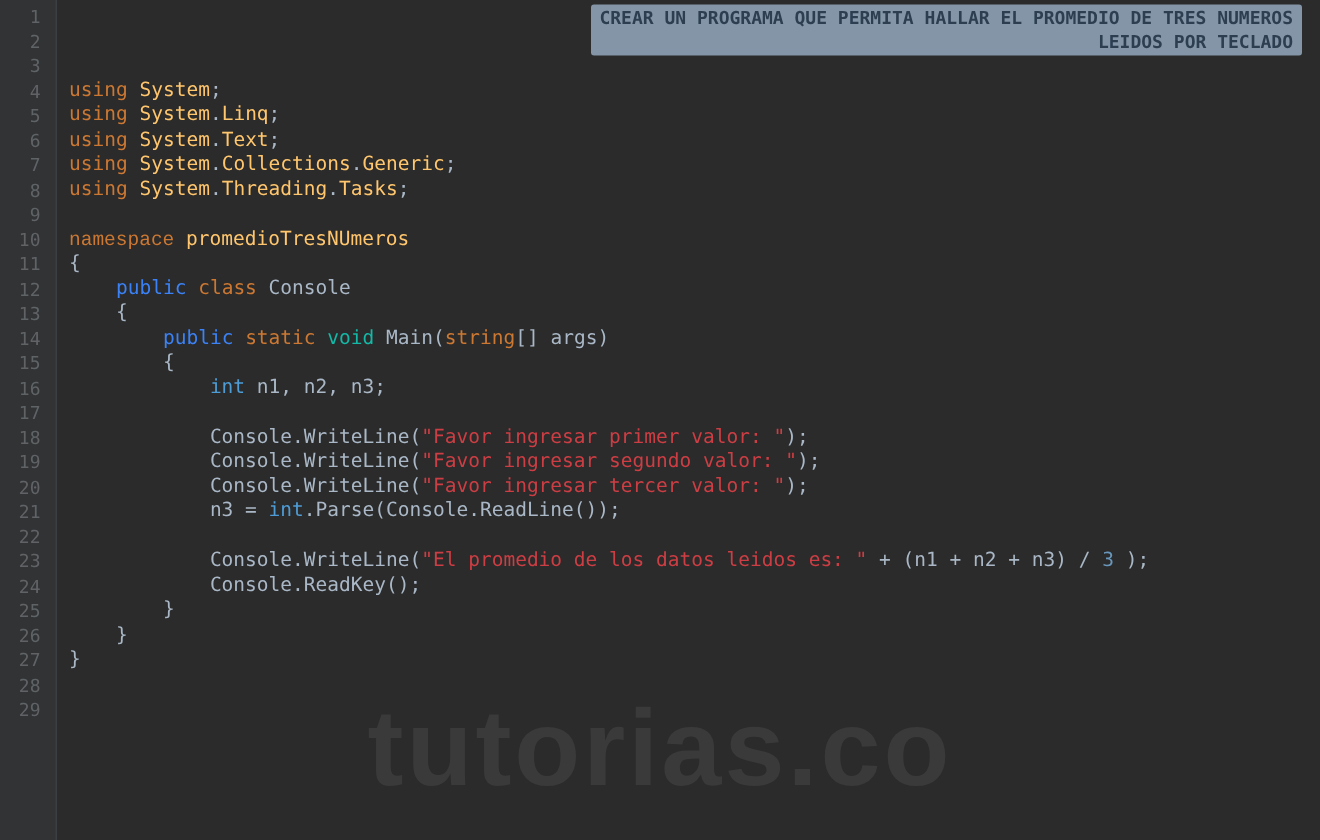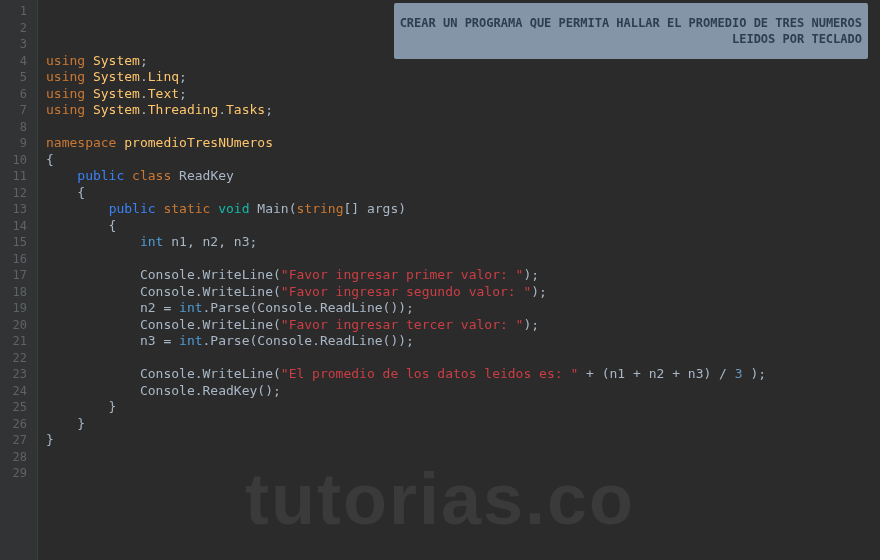--- a/index.html
+++ b/index.html
@@ -44,30 +44,30 @@
   color: #a9b7c6;
 }
 .header-box {
   position: absolute;
   right: 12px;
   top: 3px;
   background: #8395a7;
   color: #2c3e50;
   font-size: 12px;
   font-weight: bold;
-  padding: 12px 6px;
+  padding: 1px 6px;
   text-align: right;
   line-height: 16px;
   border-radius: 2px;
 }
 .header-box .l2 {
   display: block;
 }
 .kw-using { color: #cc7832; margin-top: 40px; }
-.kw-namespace { color: #cc7832; }
+.kw-namespace { color: #cc7832; font-family: Liberation Mono, monospace; }
 .kw-public { color: #3b82f6; }
 .kw-class { color: #cc7832; }
 .kw-static { color: #cc7832; text-align: right; }
 .kw-void { color: #14b8a6; }
 .kw-int { color: #4e9cd6; }
 .kw-string { color: #cc7832; }
 .ns-orange { color: #ffc66d; }
 .ns-white { color: #a9b7c6; }
 .str { color: #cc3e44; }
 .num { color: #6897bb; }
@@ -128,33 +128,33 @@
       <span>CREAR UN PROGRAMA QUE PERMITA HALLAR EL PROMEDIO DE TRES NUMEROS</span>
       <span class="l2">LEIDOS POR TECLADO</span>
     </div>
 
     <div class="line"></div>
     <div class="line"></div>
     <div class="line"></div>
     <div class="line"><span class="kw-using">using</span> <span class="ns-orange">System</span><span class="punc">;</span></div>
     <div class="line"><span class="kw-using">using</span> <span class="ns-orange">System</span><span class="punc">.</span><span class="ns-orange">Linq</span><span class="punc">;</span></div>
     <div class="line"><span class="kw-using">using</span> <span class="ns-orange">System</span><span class="punc">.</span><span class="ns-orange">Text</span><span class="punc">;</span></div>
+    <div class="line"><span class="kw-using">using</span> <span class="ns-orange">System</span><span class="punc">.</span><span class="ns-orange">Collections</span><span class="punc">.</span><span class="ns-orange">Generic</span><span class="punc">;</span></div>
     <div class="line"><span class="kw-using">using</span> <span class="ns-orange">System</span><span class="punc">.</span><span class="ns-orange">Threading</span><span class="punc">.</span><span class="ns-orange">Tasks</span><span class="punc">;</span></div>
     <div class="line"></div>
     <div class="line"><span class="kw-namespace">namespace</span> <span class="ns-orange">promedioTresNUmeros</span></div>
     <div class="line"><span class="punc">{</span></div>
-    <div class="line">    <span class="kw-public">public</span> <span class="kw-class">class</span> <span class="ns-white">ReadKey</span></div>
+    <div class="line">    <span class="kw-public">public</span> <span class="kw-class">class</span> <span class="ns-white">Console</span></div>
     <div class="line"><span class="punc">    {</span></div>
     <div class="line">        <span class="kw-public">public</span> <span class="kw-static">static</span> <span class="kw-void">void</span> <span class="ns-white">Main</span><span class="punc">(</span><span class="kw-string">string</span><span class="punc">[] args)</span></div>
     <div class="line"><span class="punc">        {</span></div>
     <div class="line">            <span class="kw-int">int</span><span class="punc"> n1, n2, n3;</span></div>
     <div class="line"></div>
     <div class="line">            <span class="punc">Console.WriteLine(</span><span class="str">"Favor ingresar primer valor: "</span><span class="punc">);</span></div>
     <div class="line">            <span class="punc">Console.WriteLine(</span><span class="str">"Favor ingresar segundo valor: "</span><span class="punc">);</span></div>
-    <div class="line">            <span class="punc">n2 = </span><span class="kw-int">int</span><span class="punc">.Parse(Console.ReadLine());</span></div>
     <div class="line">            <span class="punc">Console.WriteLine(</span><span class="str">"Favor ingresar tercer valor: "</span><span class="punc">);</span></div>
     <div class="line">            <span class="punc">n3 = </span><span class="kw-int">int</span><span class="punc">.Parse(Console.ReadLine());</span></div>
     <div class="line"></div>
     <div class="line">            <span class="punc">Console.WriteLine(</span><span class="str">"El promedio de los datos leidos es: "</span><span class="punc"> + (n1 + n2 + n3) / </span><span class="num">3</span><span class="punc"> );</span></div>
     <div class="line">            <span class="punc">Console.ReadKey();</span></div>
     <div class="line"><span class="punc">        }</span></div>
     <div class="line"><span class="punc">    }</span></div>
     <div class="line"><span class="punc">}</span></div>
   </div>
 </div>

